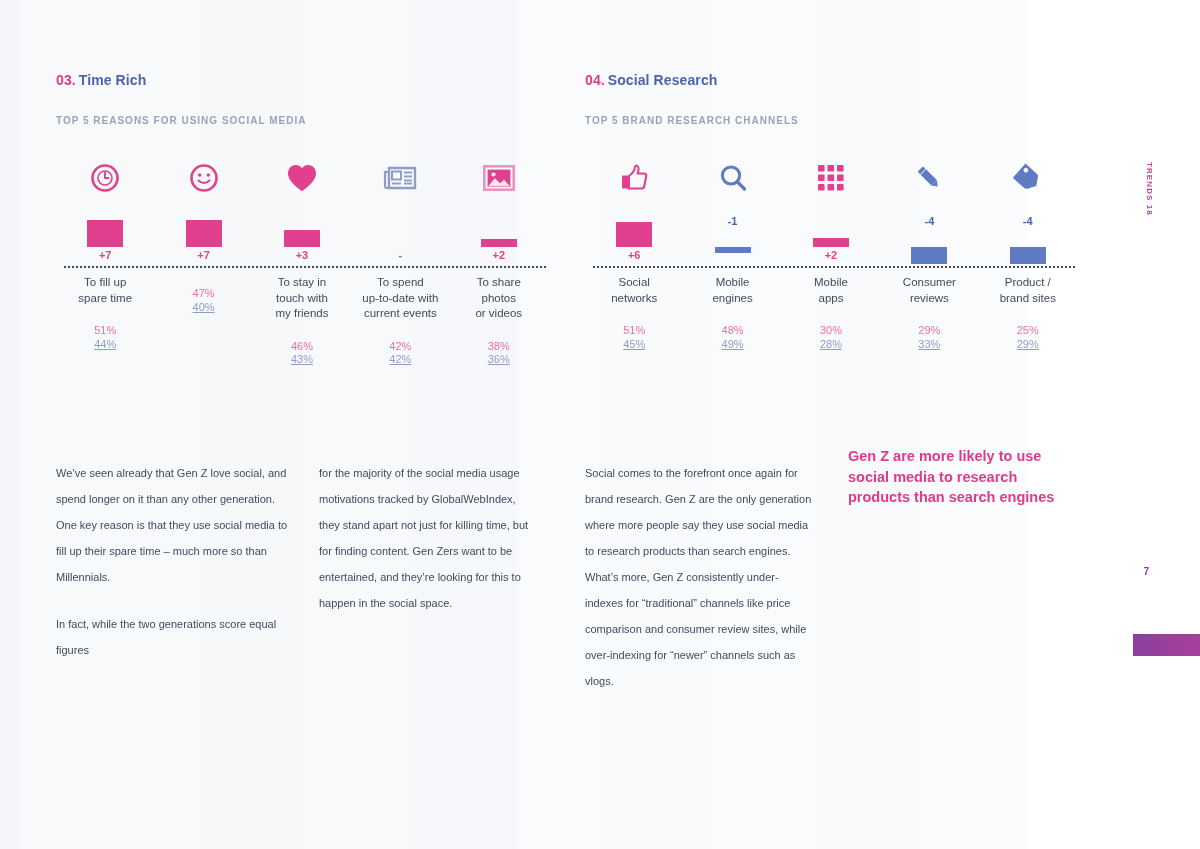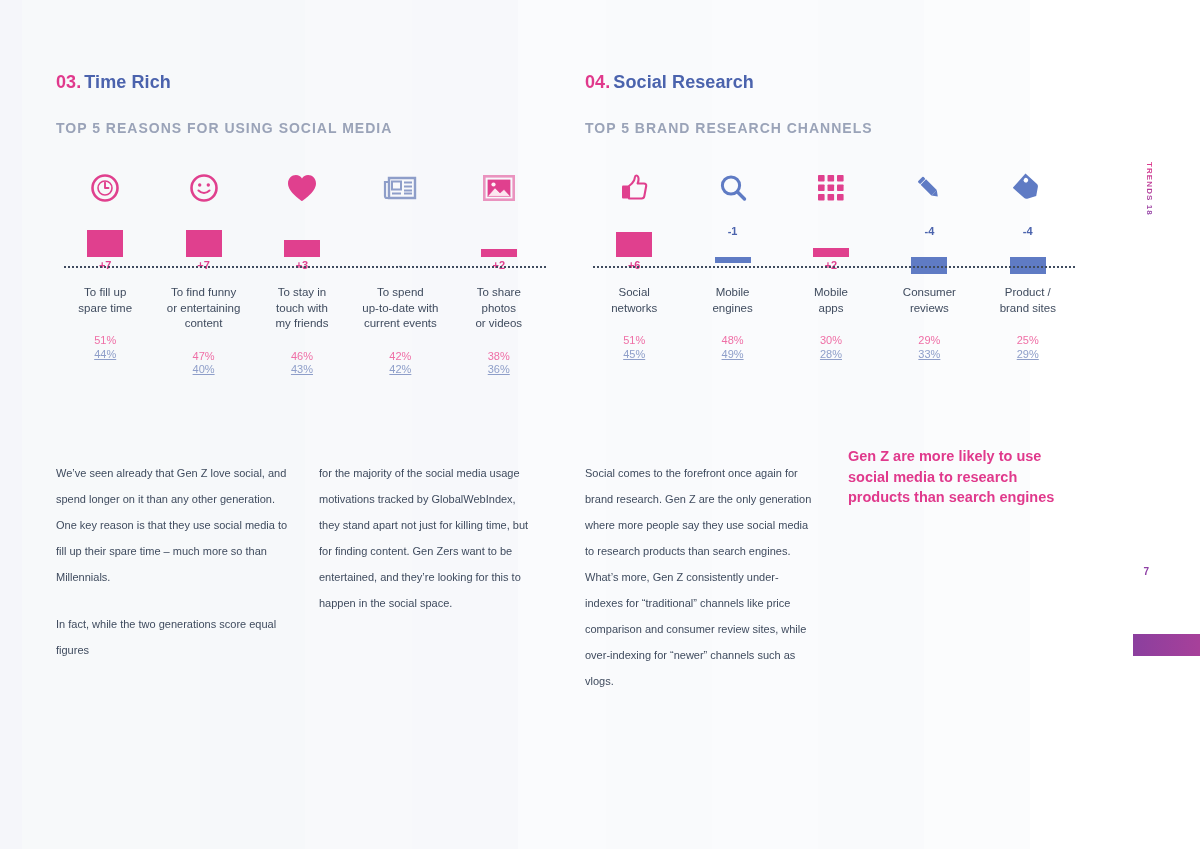--- a/index.html
+++ b/index.html
@@ -42,31 +42,31 @@
 
   
   .section {
     position: absolute;
     top: 72px;
   }
   .section-left  { left: 56px;  width: 492px; }
   .section-right { left: 585px; width: 492px; }
 
   .sec-title {
-    font-size: 18px;
+    font-size: 14px;
     font-weight: bold;
     letter-spacing: 0.1px;
     white-space: nowrap;
   }
   .sec-num { color: #e0398c; }
   .sec-name { color: #4b63ad; margin-left: 3px; }
 
   .sec-sub {
     margin-top: 27px;
-    font-size: 14px;
+    font-size: 10px;
     font-weight: bold;
     letter-spacing: 1.0px;
     color: #9aa3b8;
     white-space: nowrap;
   }
 
   
   .chart {
     position: relative;
     margin-top: 29px;
@@ -264,25 +264,20 @@
                 <circle cx="15" cy="15" r="12.5" fill="none" stroke="#e0408e" stroke-width="2.6"></circle>
                 <circle cx="10.7" cy="12" r="1.7" fill="#e0408e"></circle>
                 <circle cx="19.3" cy="12" r="1.7" fill="#e0408e"></circle>
                 <path d="M9.5 17.5 Q15 22.5 20.5 17.5" fill="none" stroke="#e0408e" stroke-width="2.1" stroke-linecap="round"></path>
               </svg>
             </div>
             <div class="bar-band">
               <div class="bar up" style="height: 27px;"></div>
               <div class="delta pos">+7</div>
             </div>
-            <div class="col-label">
-              <div>To find funny</div>
-              <div>or entertaining</div>
-              <div>content</div>
-            </div>
             <div class="pcts">
               <div class="pct-a">47%</div>
               <div class="pct-b">40%</div>
             </div>
           </div>
           <div class="col">
             <div class="icon-wrap">
               <svg width="32" height="30" viewBox="0 0 32 30">
                 <path d="M16 28 C16 28 2 19.2 2 10.4 C2 5.4 5.8 2 9.9 2 C12.6 2 14.9 3.4 16 5.6 C17.1 3.4 19.4 2 22.1 2 C26.2 2 30 5.4 30 10.4 C30 19.2 16 28 16 28 Z" fill="#e0408e"></path>
               </svg>

